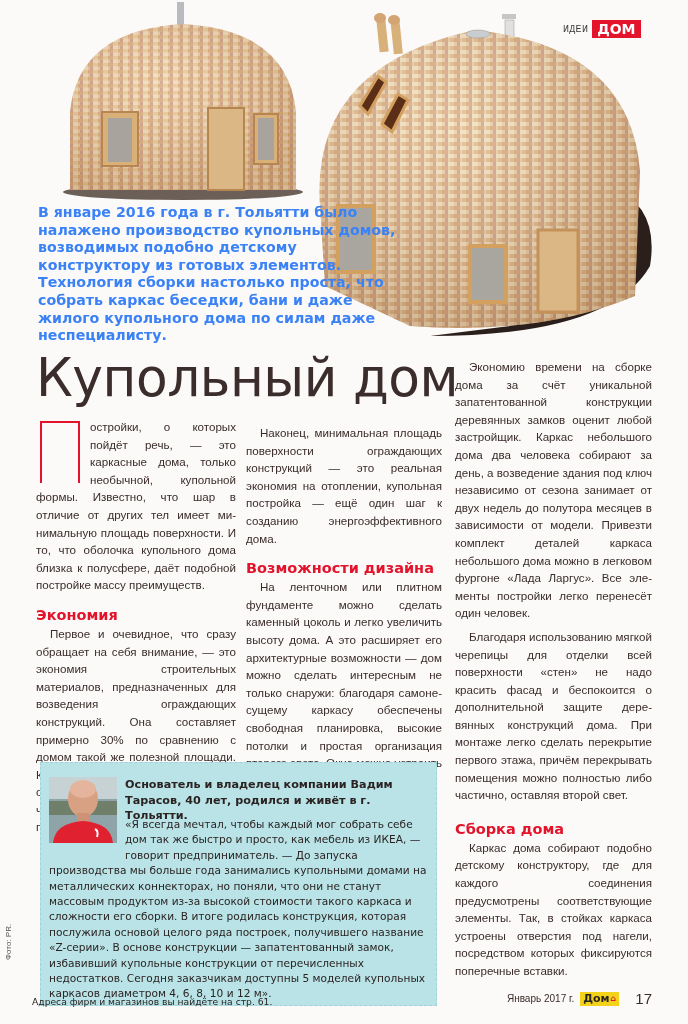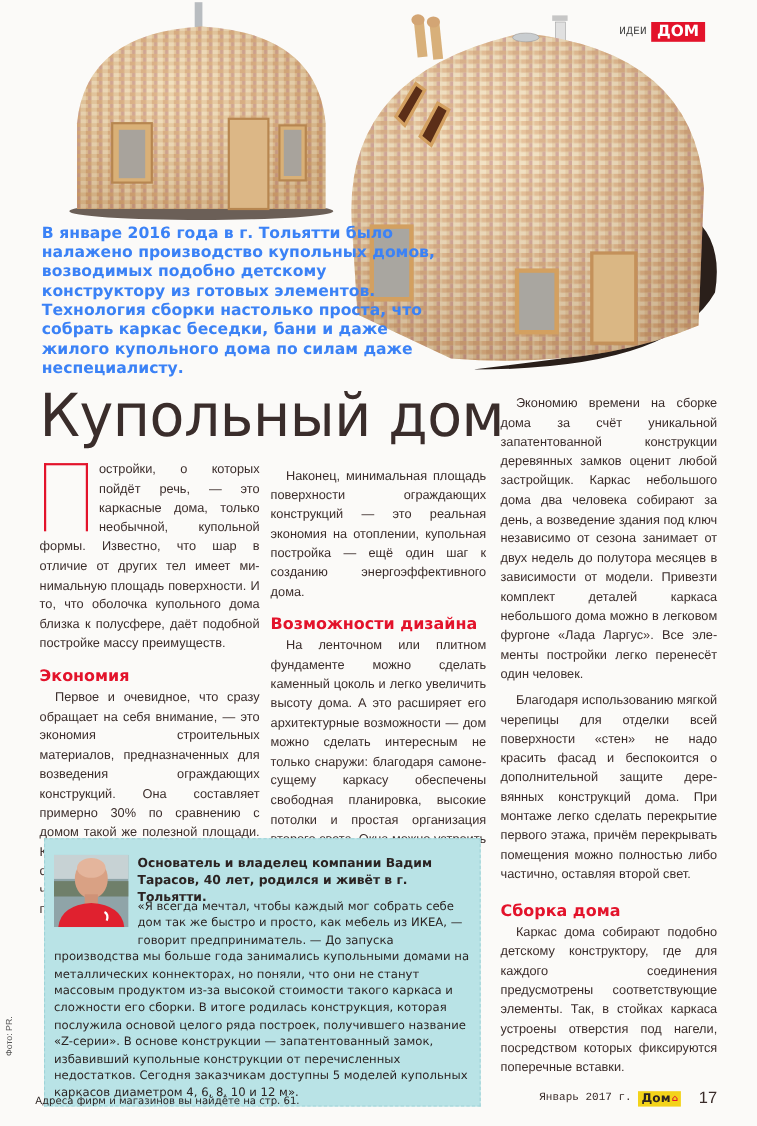--- a/index.html
+++ b/index.html
@@ -28,21 +28,21 @@
   .quote-box { position: absolute; left: 40px; top: 762px; width: 397px; height: 244px; background: #b9e3e6; border: 1px dashed #9fd3d8; }
   .quote-box .photo { position: absolute; left: 8px; top: 14px; width: 68px; height: 66px; overflow: hidden; }
   .quote-box .intro { position: absolute; left: 84px; top: 14px; width: 305px; font-family: "DejaVu Sans", sans-serif; font-weight: bold; font-size: 11.2px; line-height: 15.6px; color: #2b2322; }
   .quote-box .quote { position: absolute; left: 8px; top: 54px; width: 383px; font-family: "DejaVu Sans", sans-serif; font-size: 10.6px; line-height: 15.4px; color: #2b2322; }
   .quote-box .quote .float-space { float: left; width: 76px; height: 44px; }
 
   .credit { position: absolute; left: 4px; top: 960px; transform: rotate(-90deg); transform-origin: left top; font-size: 8px; color: #555; white-space: nowrap; }
 
   .footer-left { position: absolute; left: 32px; top: 996px; font-family: "DejaVu Sans", sans-serif; font-size: 9.2px; color: #2b2322; }
   .footer-right { position: absolute; right: 36px; top: 990px; display: flex; align-items: center; gap: 6px; }
-  .footer-right .date { font-family: Liberation Mono, monospace; font-size: 10px; color: #3a2c2a; }
+  .footer-right .date { font-family: Liberation Sans, sans-serif; font-size: 10px; color: #3a2c2a; }
   .footer-right .logo { background: #f3d31a; color: #2b2322; font-family: "DejaVu Sans", sans-serif; font-weight: bold; font-size: 11px; padding: 0 3px; line-height: 14px; display: flex; align-items: center; gap: 1px; }
   .footer-right .logo .roof { color: #e3132b; font-size: 8px; }
   .footer-right .page { font-family: "Liberation Sans", sans-serif; font-size: 15px; color: #3a2c2a; margin-left: 10px; }
 </style>
 </head>
 <body>
 
 <div class="section-label">
   <span class="ideas">ИДЕИ</span>
   <span class="brand">ДОМ</span>

